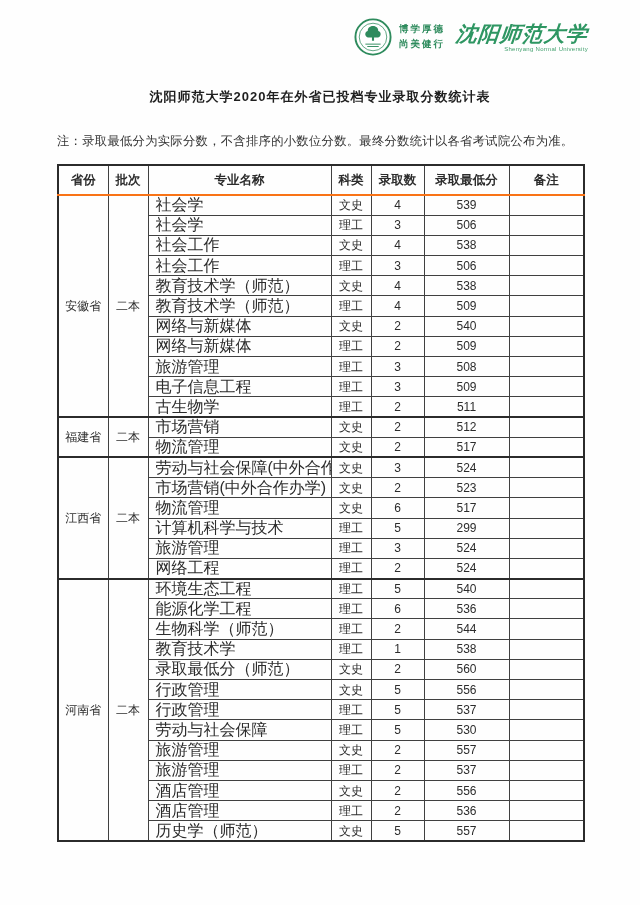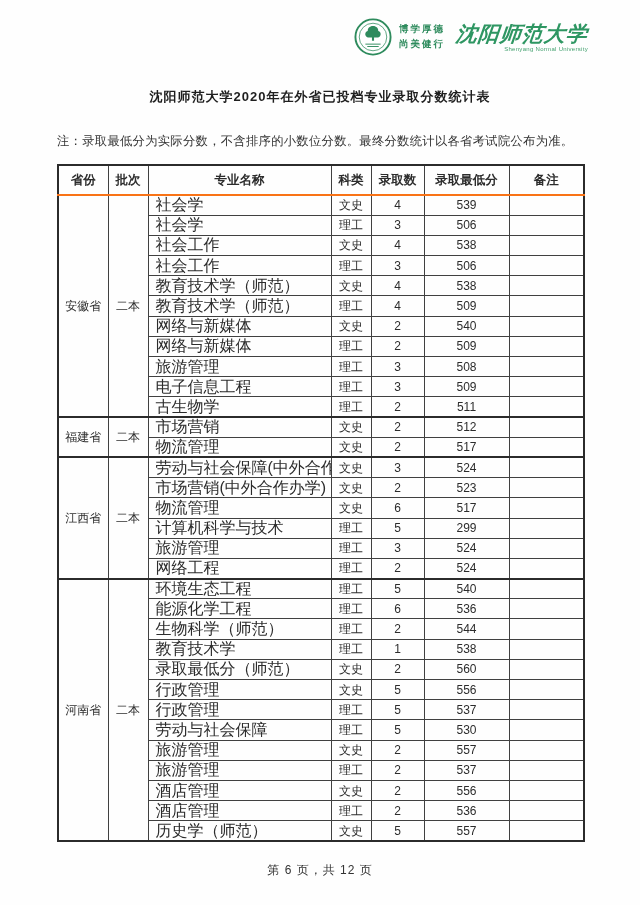--- a/index.html
+++ b/index.html
@@ -400,15 +400,14 @@
         <tr>
           <td class="major">历史学（师范）</td>
           <td>文史</td>
           <td>5</td>
           <td>557</td>
           <td></td>
         </tr>
       </tbody>
   </table>
 
-  <div class="footer">第 6 页，共 12 页</div>
 
 </div>
 
 </body></html>

